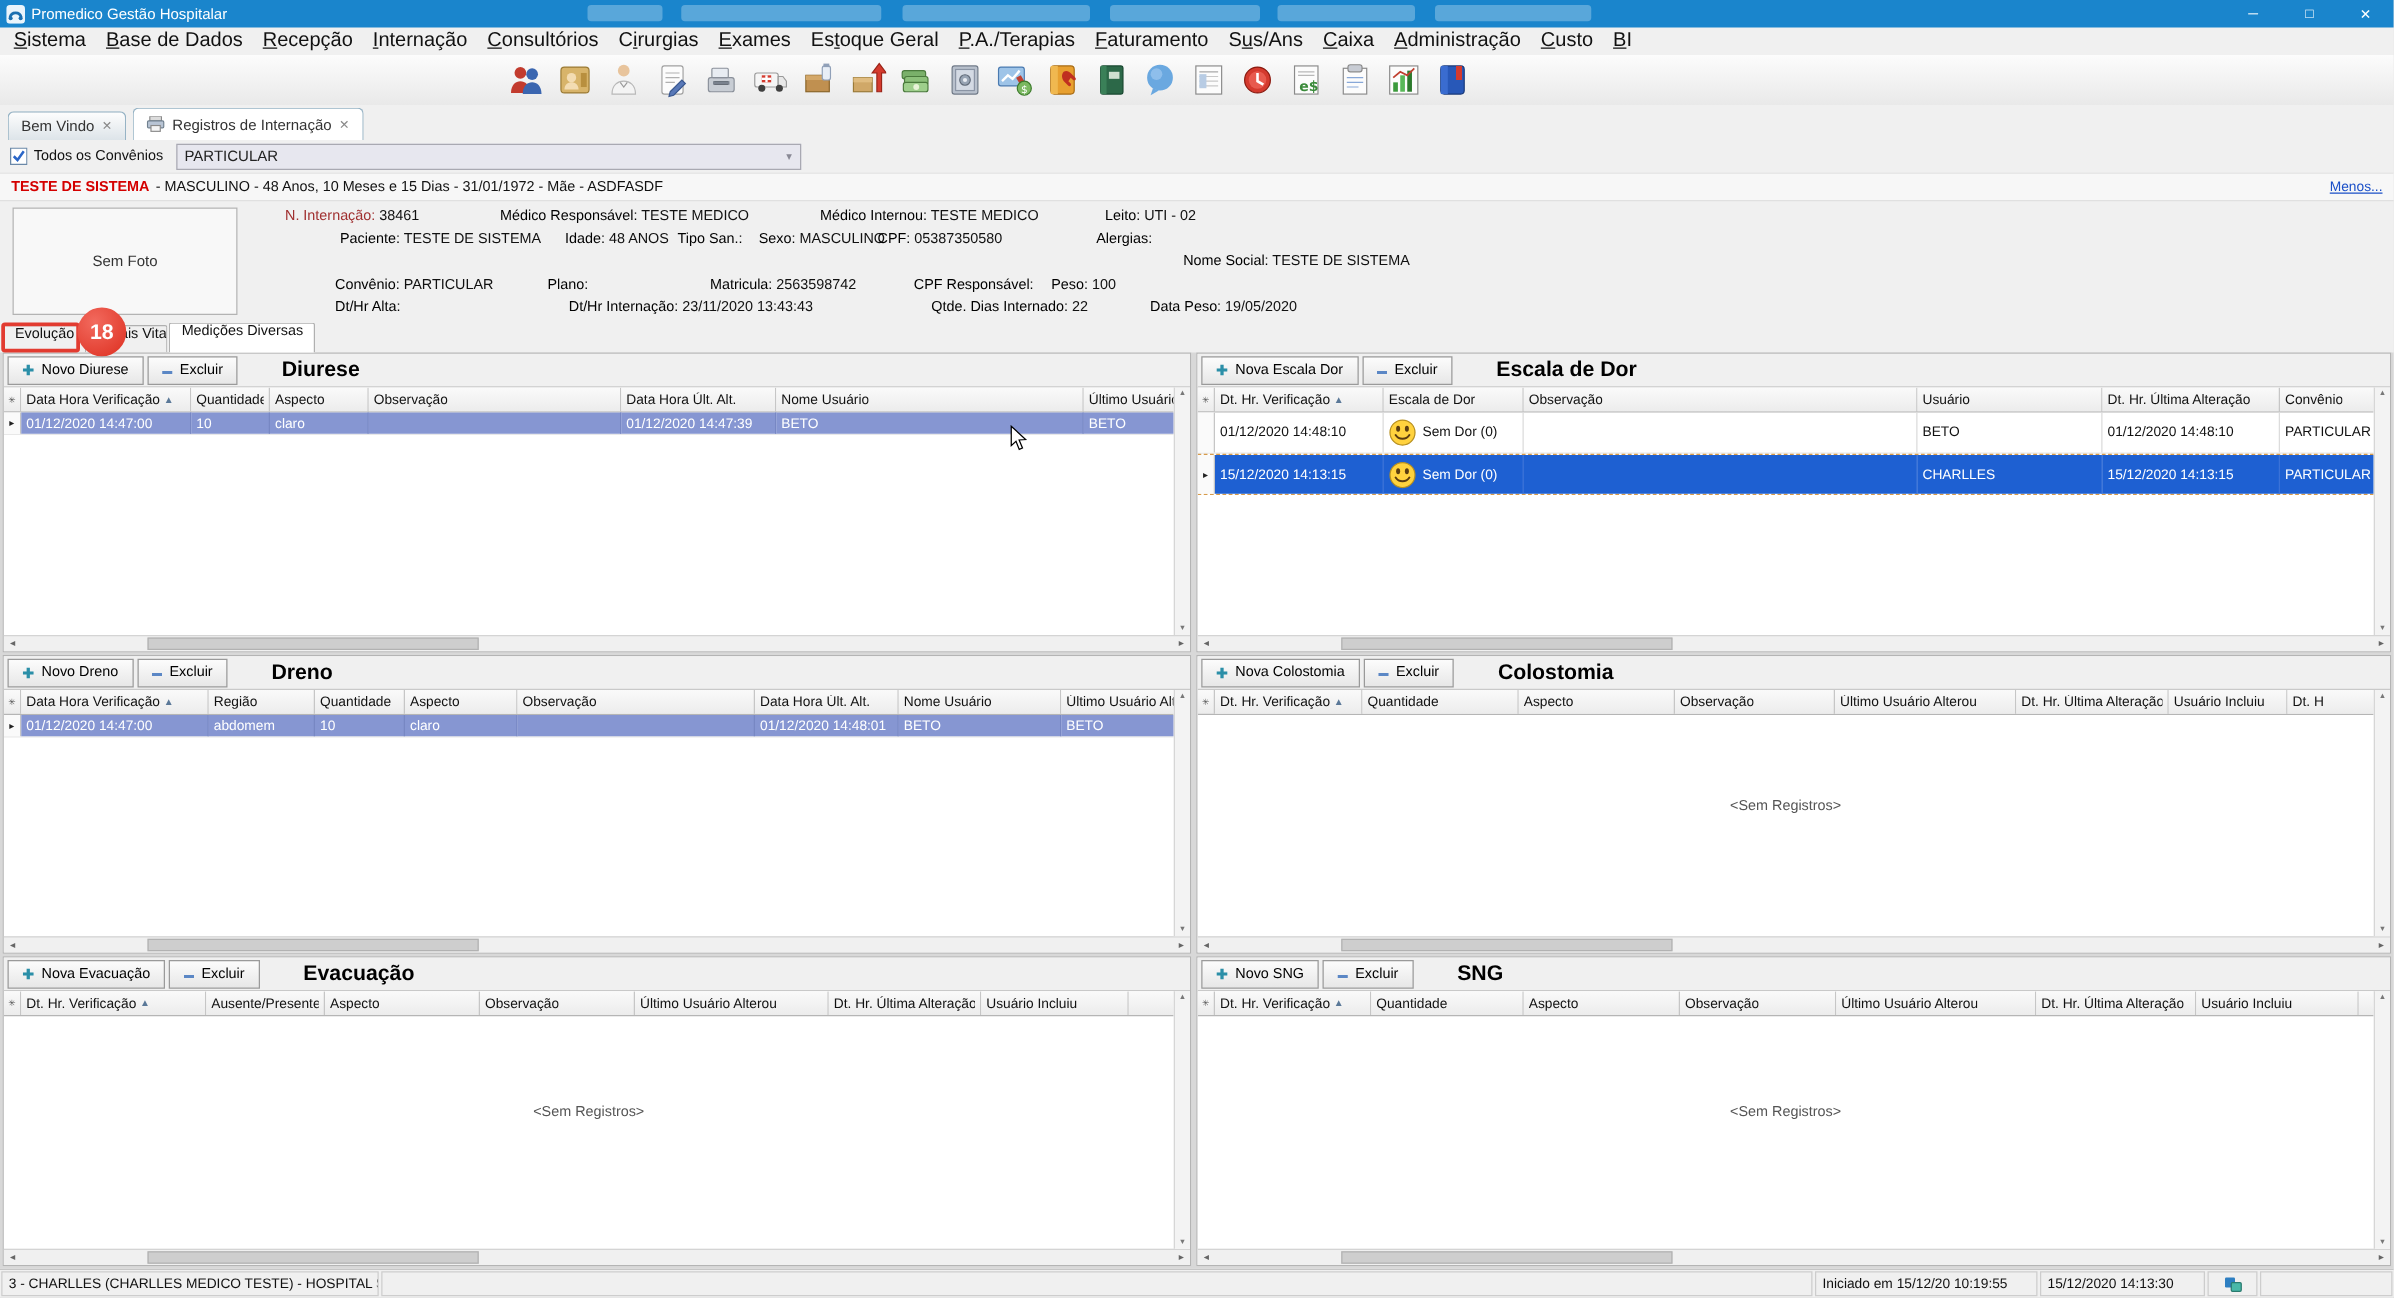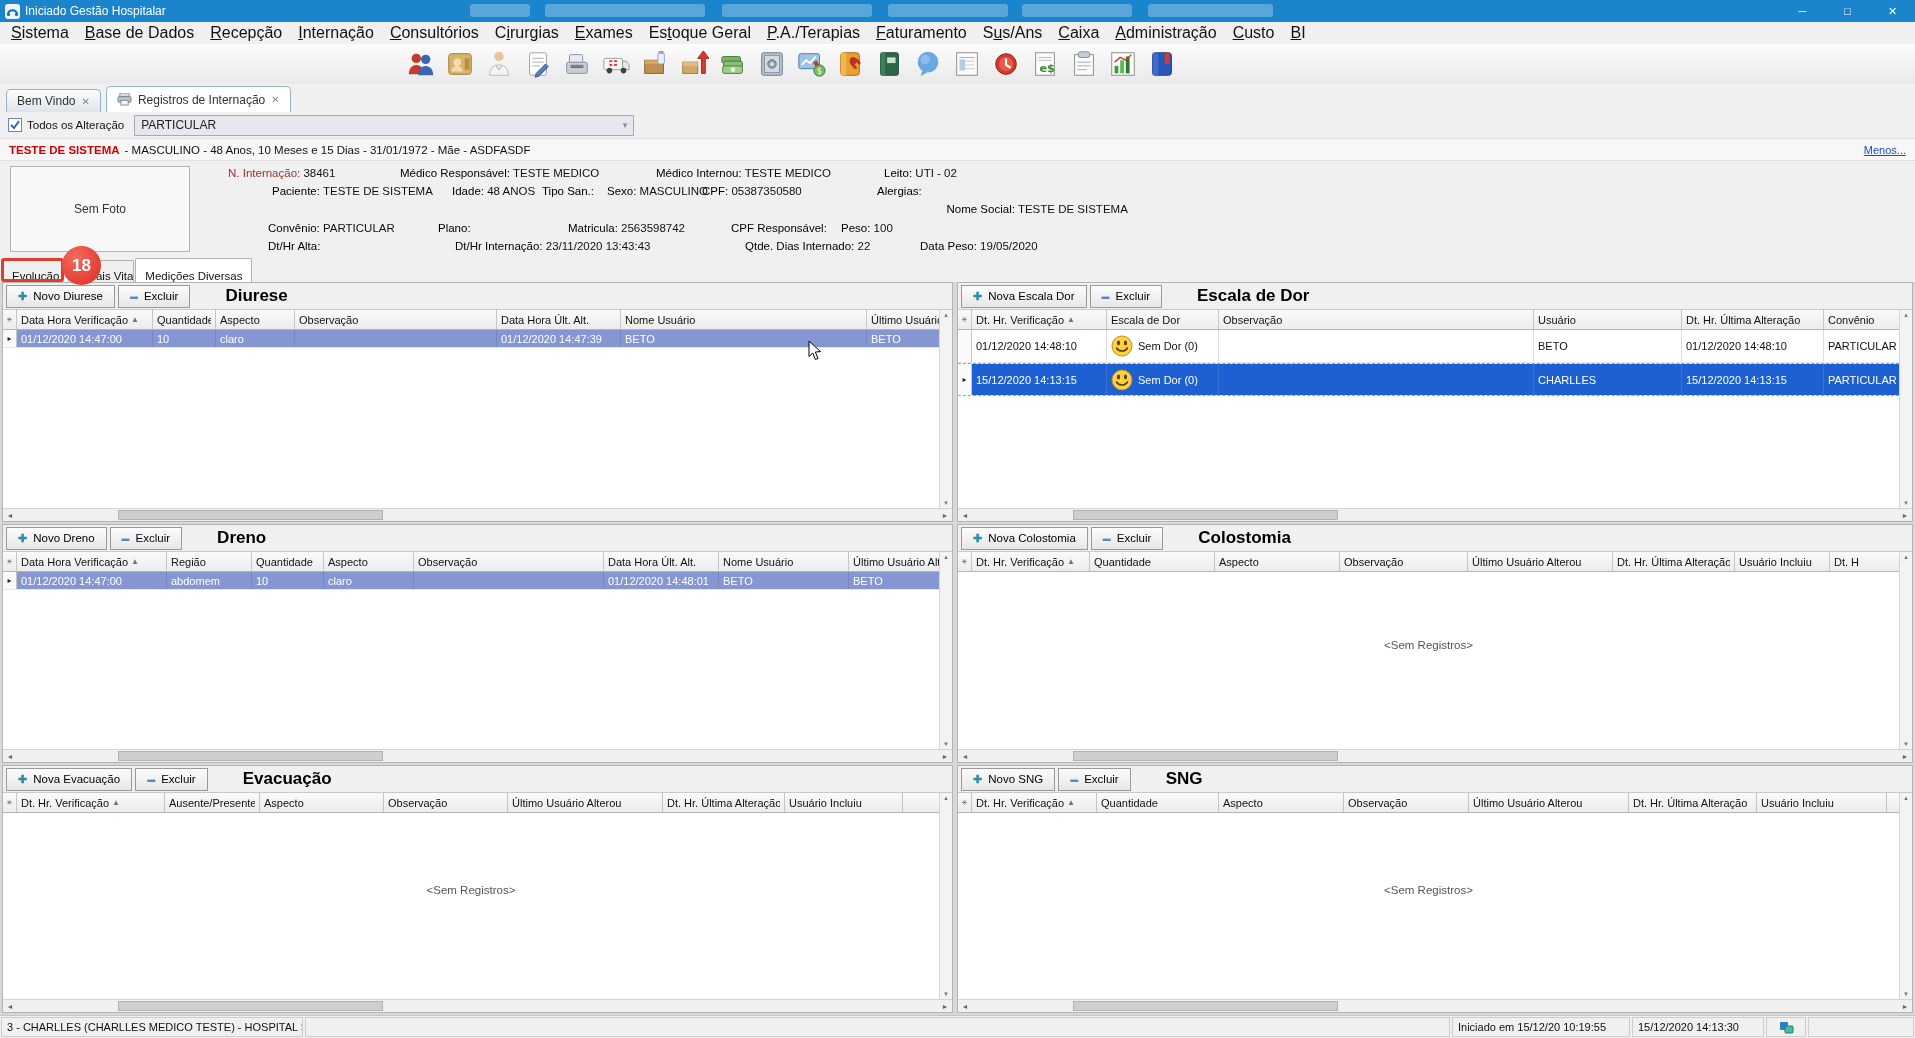--- a/index.html
+++ b/index.html
@@ -35,21 +35,21 @@
   
   #infopanel{height:96px;position:relative;background:#f0f0f0;border-top:1px solid #e0e0e0}
   .photo{position:absolute;left:10px;top:5px;width:180px;height:86px;border:1px solid #b3b3b3;background:#f8f8f8;display:flex;align-items:center;justify-content:center;color:#333;font-size:12px}
   #info-rows{position:absolute;left:0;top:3px;right:0}
   .info-row{display:flex;height:18.2px;align-items:center;font-size:11.5px}
   .cellf{flex:none;white-space:nowrap}
   .lbl{color:#000}
   .lbl.red{color:#a03030}
   
   #subtabs{height:26px;display:flex;align-items:flex-end;padding-left:2px;position:relative;background:#f0f0f0}
-  .stab{height:22px;padding:0 9px;display:flex;align-items:flex-end;border:1px solid #b0b0b0;border-bottom:none;background:#f0f0f0;font-size:11.5px;border-radius:2px 2px 0 0;overflow:hidden;white-space:nowrap;margin-right:1px}
+  .stab{height:22px;padding:0 9px;display:flex;align-items:flex-start;border:1px solid #b0b0b0;border-bottom:none;background:#f0f0f0;font-size:11.5px;border-radius:2px 2px 0 0;overflow:hidden;white-space:nowrap;margin-right:1px}
   .stab.active{background:#fff;height:24px;z-index:2}
   .stab.clip{width:64px;padding:0 0 0 8px}
   #ann-rect{position:absolute;left:1px;top:2px;width:63px;height:24px;border:3px solid #e23b30;border-radius:3px;z-index:5;pointer-events:none}
   #ann-badge{position:absolute;left:62px;top:-10px;width:39px;height:39px;border-radius:50%;background:radial-gradient(circle at 35% 30%,#f26a5e,#dd2e1f);color:#fff;font-size:17px;font-weight:bold;display:flex;align-items:center;justify-content:center;z-index:6}
   
   #content{position:relative;height:733px;background:#d8d8d8}
   .panel{position:absolute;background:#fff;border:1px solid #b4b4b4;display:flex;flex-direction:column;overflow:hidden}
   .sec-toolbar{height:27px;background:#f0f0f0;display:flex;align-items:center;gap:3px;padding-left:3px;border-bottom:1px solid #c9c9c9;flex:none}
   .btn{height:23px;display:flex;align-items:center;gap:6px;padding:0 11px;background:linear-gradient(#fcfcfc,#e7e7e7);border:1px solid #9a9a9a;font-size:11.5px;font-family:"Liberation Sans",sans-serif}
   .ico-new{color:#2b8fa8;font-size:11px;font-weight:bold}
@@ -86,21 +86,21 @@
 
 <div id="titlebar">
   <span class="app-icon">
     <svg width="15" height="15" viewBox="0 0 15 15">
         <rect x="0" y="0" width="15" height="15" rx="3" fill="#e9f4fb"></rect>
         <path d="M3 10 C4 5,11 5,12 10" stroke="#1a6fb0" stroke-width="2.2" fill="none"></path>
         <circle cx="3.5" cy="10.5" r="1.6" fill="#1a6fb0"></circle>
         <circle cx="11.5" cy="10.5" r="1.6" fill="#1a6fb0"></circle>
       </svg>
   </span>
-  <span>Iniciado Gestão Hospitalar</span>
+  <span>Promedico Gestão Hospitalar</span>
   <span class="redact" style="left:470px;width:60px"></span>
   <span class="redact" style="left:545px;width:160px"></span>
   <span class="redact" style="left:722px;width:150px"></span>
   <span class="redact" style="left:888px;width:120px"></span>
   <span class="redact" style="left:1022px;width:110px"></span>
   <span class="redact" style="left:1148px;width:125px"></span>
   <div id="win-controls">
     <span class="winbtn">─</span>
     <span class="winbtn">□</span>
     <span class="winbtn">✕</span>
@@ -309,21 +309,21 @@
   </div>
 </div>
 
 <div id="filterrow">
   <span class="cb">
     <svg width="14" height="14" viewBox="0 0 14 14">
         <rect x="0.5" y="0.5" width="13" height="13" fill="#fff" stroke="#6a88a8"></rect>
         <path d="M3 7l3 3 5-7" stroke="#2a66c8" stroke-width="2" fill="none"></path>
       </svg>
   </span>
-  <span class="cb-label">Todos os Alteração</span>
+  <span class="cb-label">Todos os Convênios</span>
   <div class="combo">
     <span>PARTICULAR</span>
     <span class="combo-arrow">▾</span>
   </div>
 </div>
 
 <div id="banner">
   <span class="banner-name">TESTE DE SISTEMA</span>
   <span>- MASCULINO - 48 Anos, 10 Meses e 15 Dias - 31/01/1972 - Mãe - ASDFASDF</span>
   <span class="menos">Menos...</span>

